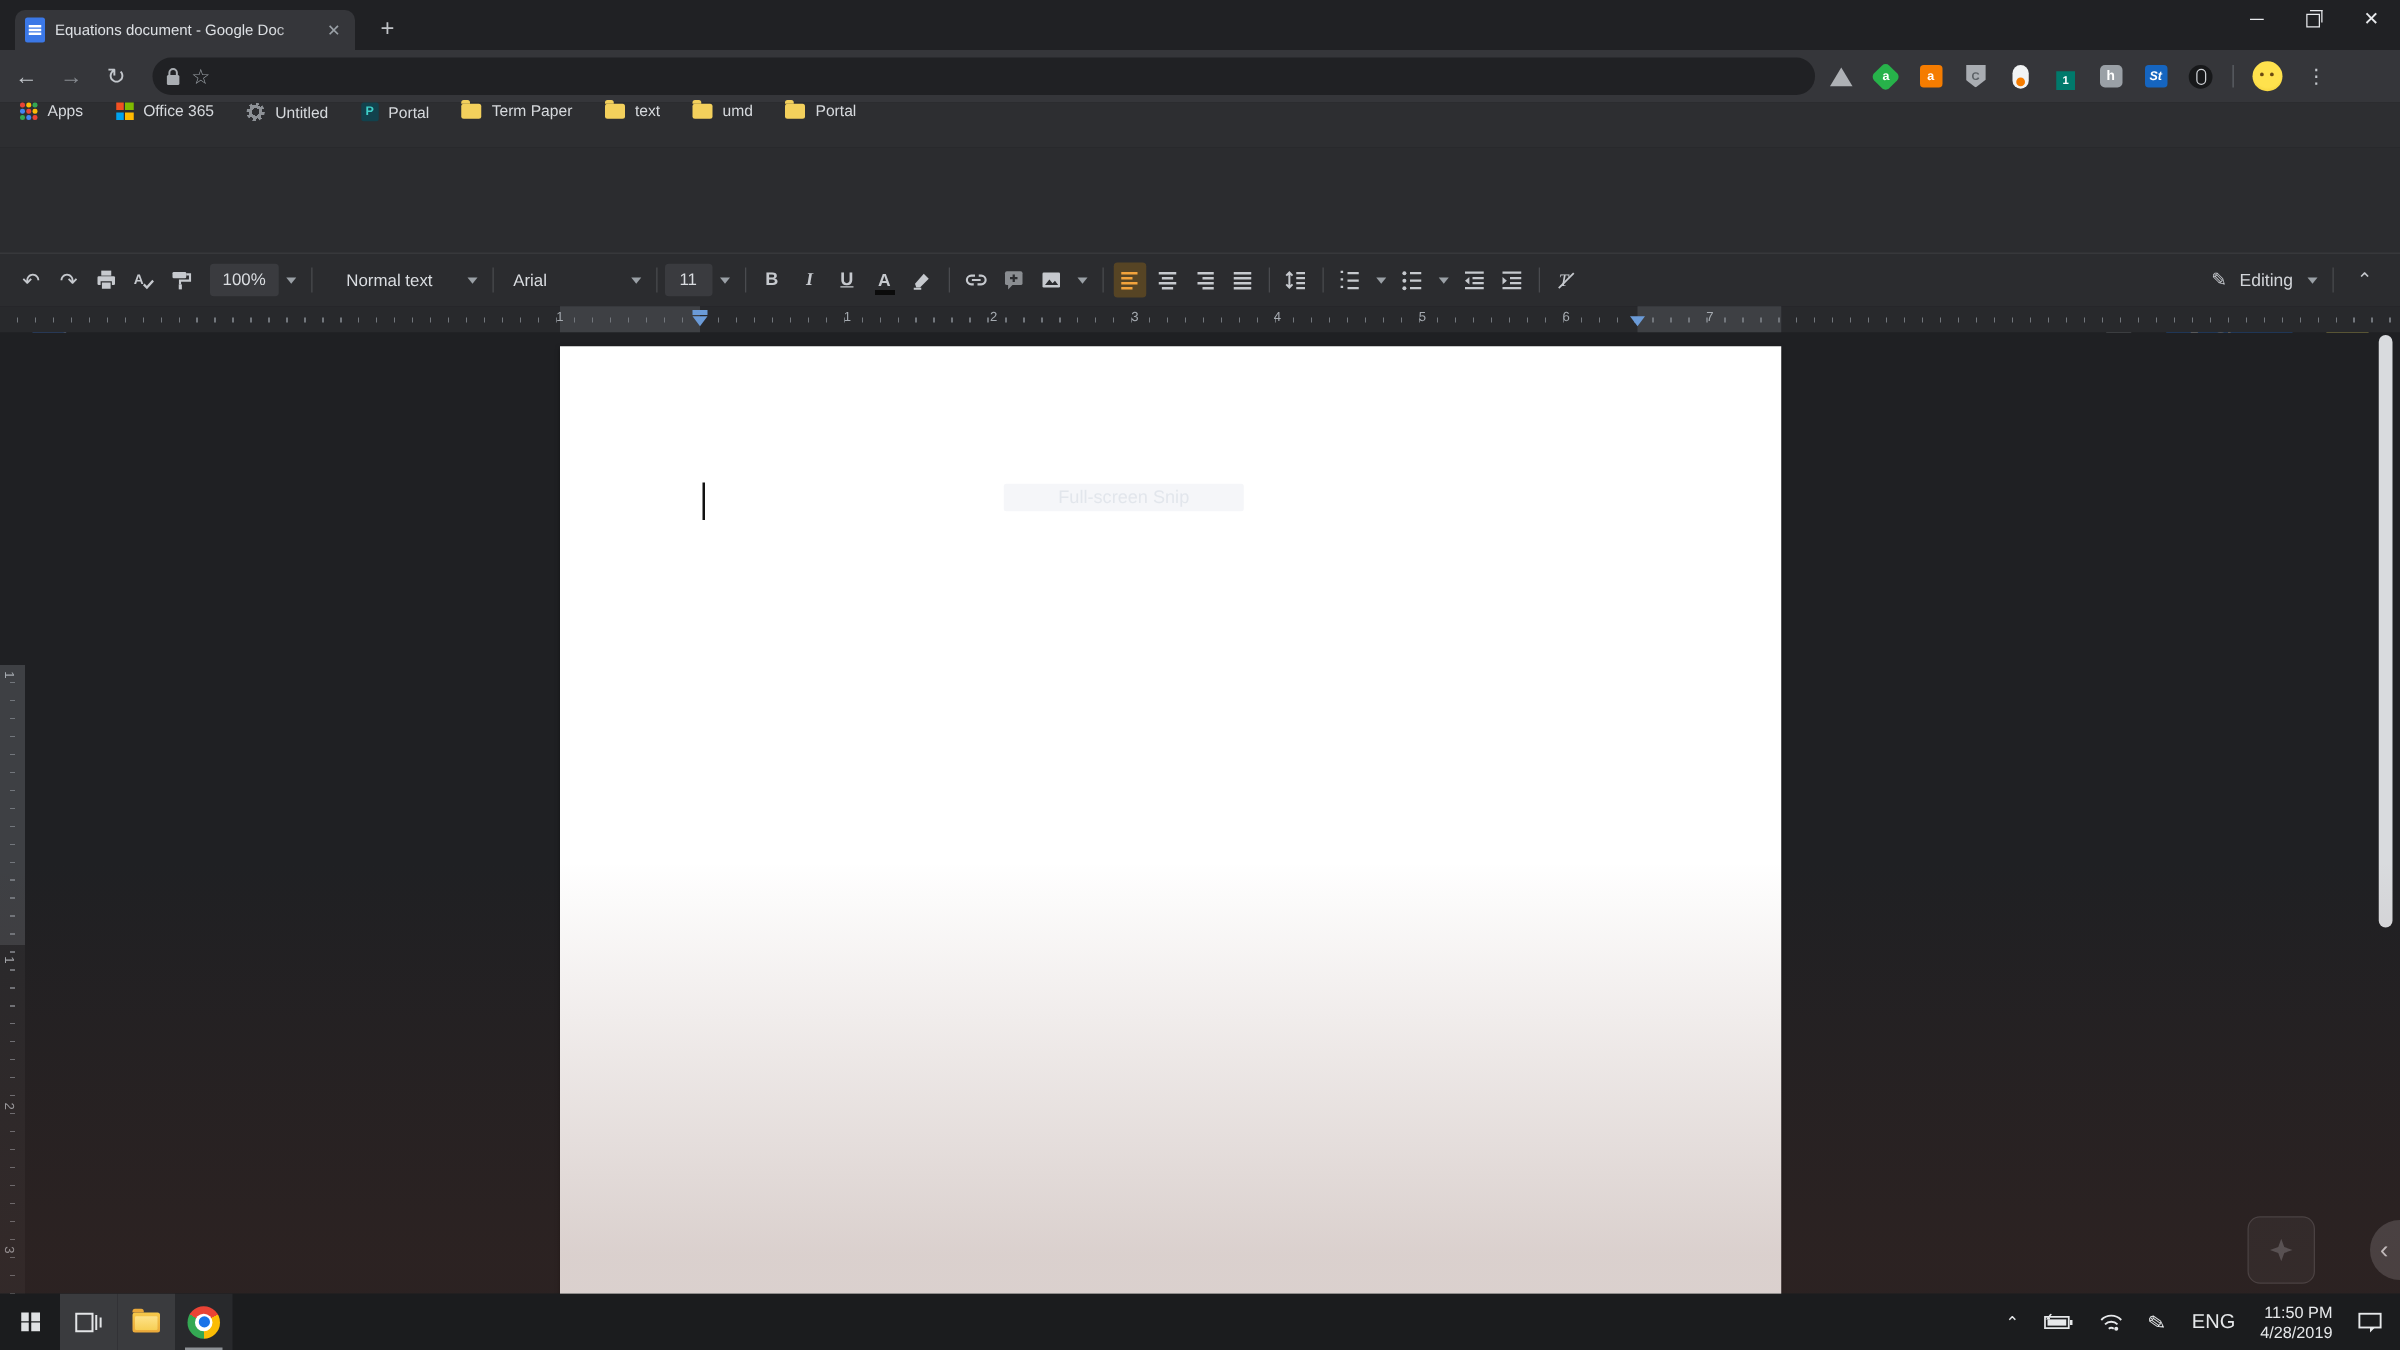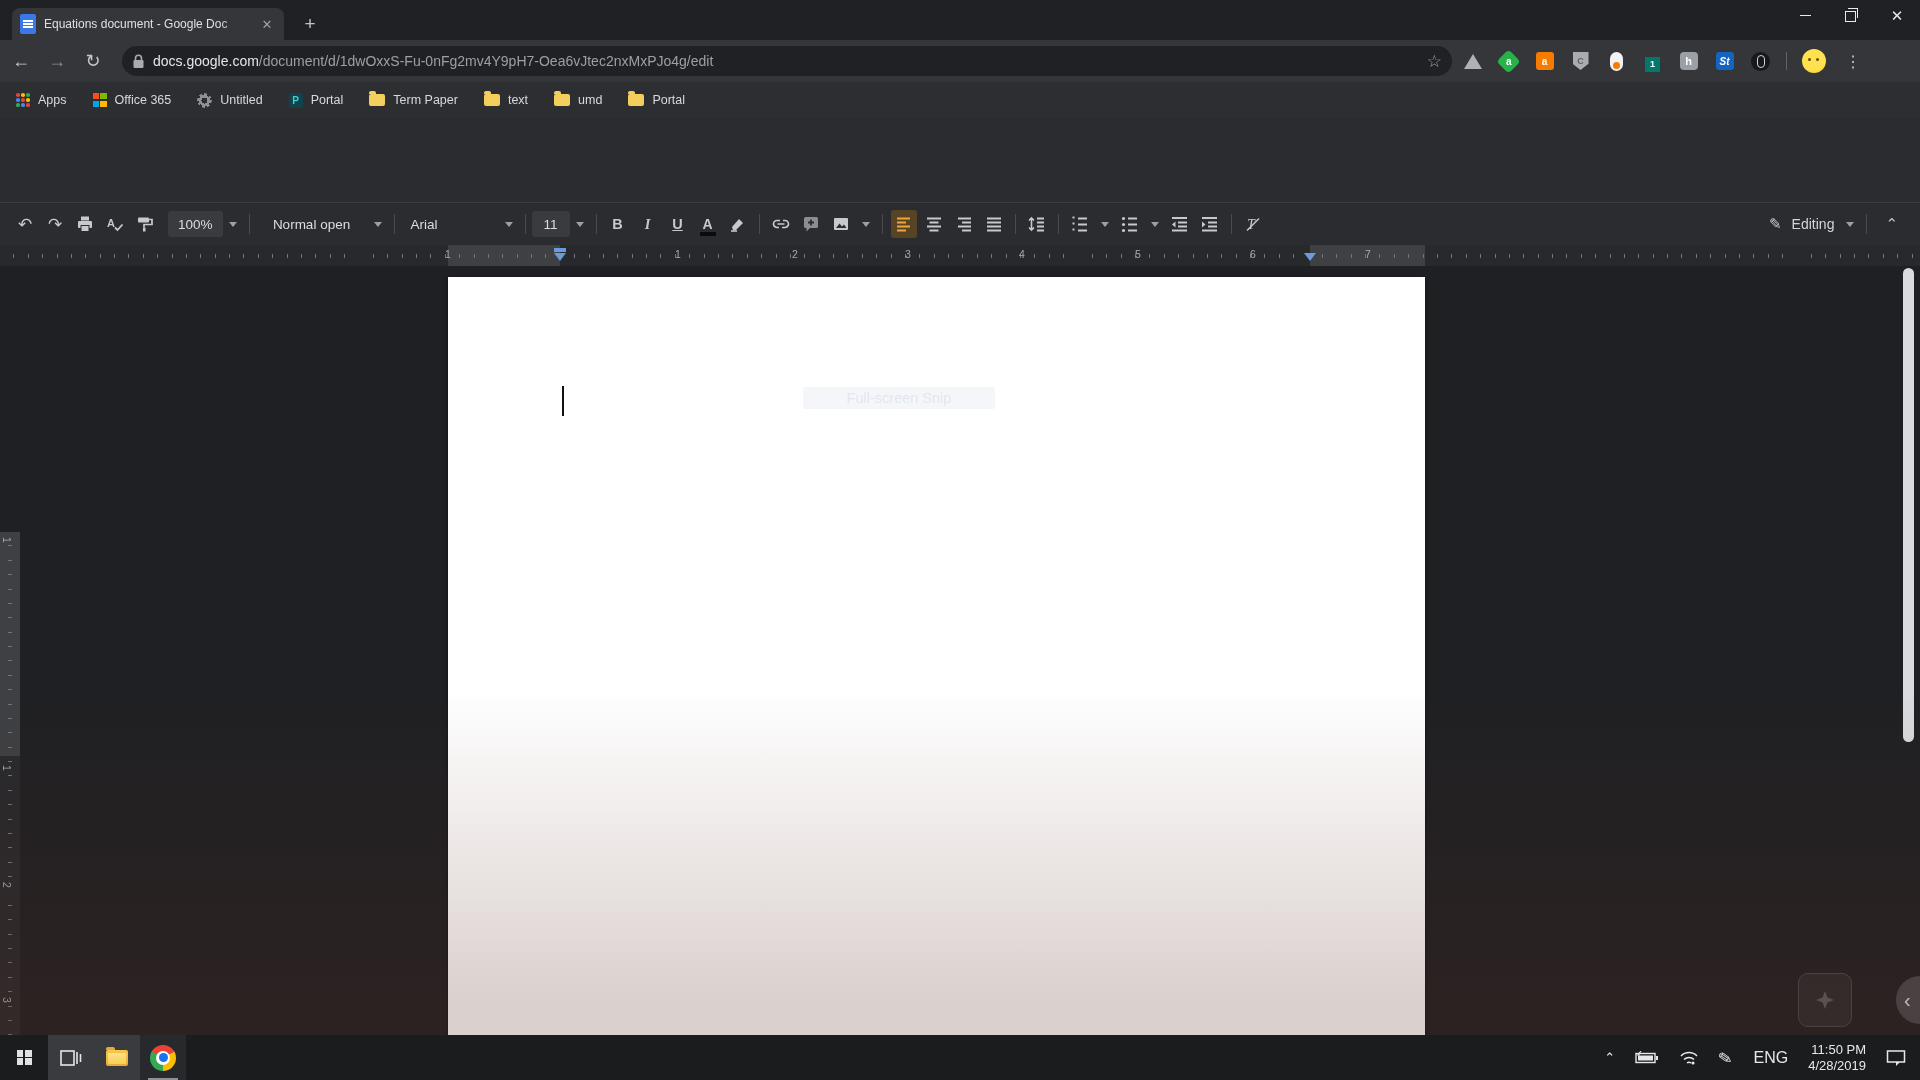--- a/index.html
+++ b/index.html
@@ -46,21 +46,21 @@
   .ext-blue{width:18px;height:18px;background:#1565c0;border-radius:3px;display:flex;align-items:center;justify-content:center;color:#fff;font-style:italic;font-size:10px;}
   .ext-mouse{width:19px;height:19px;background:#17181a;border-radius:50%;position:relative;}
   .ext-mouse:after{content:"";position:absolute;left:6px;top:3px;width:6px;height:11px;border:1.5px solid #cfd2d6;border-radius:4px;}
   .ext-divider{width:1px;height:18px;background:#5f6368;}
   .avatar-sm{width:24px;height:24px;border-radius:50%;background:radial-gradient(circle at 50% 40%,#ffe24d 60%,#edc62f);position:relative;}
   .avatar-sm:after{content:"";position:absolute;left:6px;top:9px;width:3px;height:3px;border-radius:50%;background:#6b4a12;box-shadow:8px 0 0 #6b4a12;}
   .menu-dots{color:#c3c7cc;font-size:16px;margin:0 10px 0 4px;}
 
   
   .bookmarks{position:absolute;left:0;top:82px;width:1920px;height:36px;background:#2d2e31;
-    display:flex;align-items:center;padding-left:16px;box-sizing:border-box;gap:26px;}
+    display:flex;align-items:flex-start;padding-left:16px;box-sizing:border-box;gap:26px;}
   .bm{display:flex;align-items:center;gap:8px;color:#d6d9dd;font-size:12.5px;}
   .bm-folder{width:16px;height:12px;background:#f3d05c;border-radius:2px;position:relative;}
   .bm-folder:before{content:"";position:absolute;left:0;top:-3px;width:7px;height:3px;background:#f3d05c;border-radius:2px 2px 0 0;}
   .apps-grid{width:14px;height:14px;display:grid;grid-template-columns:repeat(3,1fr);gap:1.5px;}
   .apps-grid i{border-radius:50%;}
   .office-grid{width:14px;height:14px;display:grid;grid-template-columns:1fr 1fr;gap:1.5px;}
   .gear{width:15px;height:15px;border-radius:50%;background:
     radial-gradient(circle,#2d2e31 0 3px,#8d9196 3px 5.5px,#2d2e31 5.5px);position:relative;}
   .gear:before{content:"";position:absolute;inset:0;background:
     repeating-conic-gradient(#8d9196 0 22deg,transparent 22deg 45deg);border-radius:50%;
@@ -196,21 +196,20 @@
 
   <div class="navbar">
     <div class="nav-ic">←</div>
     <div class="nav-ic dim">→</div>
     <div class="nav-ic">↻</div>
     <div class="omnibox">
       <svg width="13" height="15" viewBox="0 0 13 15">
         <rect x="1.5" y="6" width="10" height="8" rx="1.2" fill="#a9adb2"></rect>
         <path d="M3.5 6V4.2a3 3 0 016 0V6" fill="none" stroke="#a9adb2" stroke-width="1.6"></path>
       </svg>
-      <span class="omni-url"><span class="domain">docs.google.com</span><span>/document/d/1dwOxxS-Fu-0nFg2mv4Y9pH7-Oea6vJtec2nxMxPJo4g/edit</span></span>
       <span class="omni-star">☆</span>
     </div>
     <div class="ext-row">
       <div class="ext">
           <div class="ext-drive"></div>
         </div>
       <div class="ext">
           <div class="ext-avast">
             <span>a</span>
           </div>
@@ -361,21 +360,21 @@
       <svg width="18" height="18" viewBox="0 0 18 18">
         <rect x="2" y="2.5" width="11" height="5" rx="1" fill="#c6c9ce"></rect>
         <path d="M13 4.5h3v5h-8v3" fill="none" stroke="#c6c9ce" stroke-width="1.7"></path>
         <rect x="7" y="12.5" width="2.5" height="4" fill="#c6c9ce"></rect>
       </svg>
     </div>
     <div class="tb-zoom"><span class="tb-text">100%</span></div>
     <div class="tb-caret"></div>
     <div class="tb-sep"></div>
     <div class="tb-btn" style="min-width:108px">
-        <span class="tb-text">Normal open</span>
+        <span class="tb-text">Normal text</span>
       </div>
     <div class="tb-caret"></div>
     <div class="tb-sep"></div>
     <div class="tb-btn" style="min-width:86px;justify-content:flex-start;padding-left:8px">
         <span class="tb-text">Arial</span>
       </div>
     <div class="tb-caret"></div>
     <div class="tb-sep"></div>
     <div class="fontsize-box"><span class="tb-text">11</span></div>
     <div class="tb-caret"></div>

